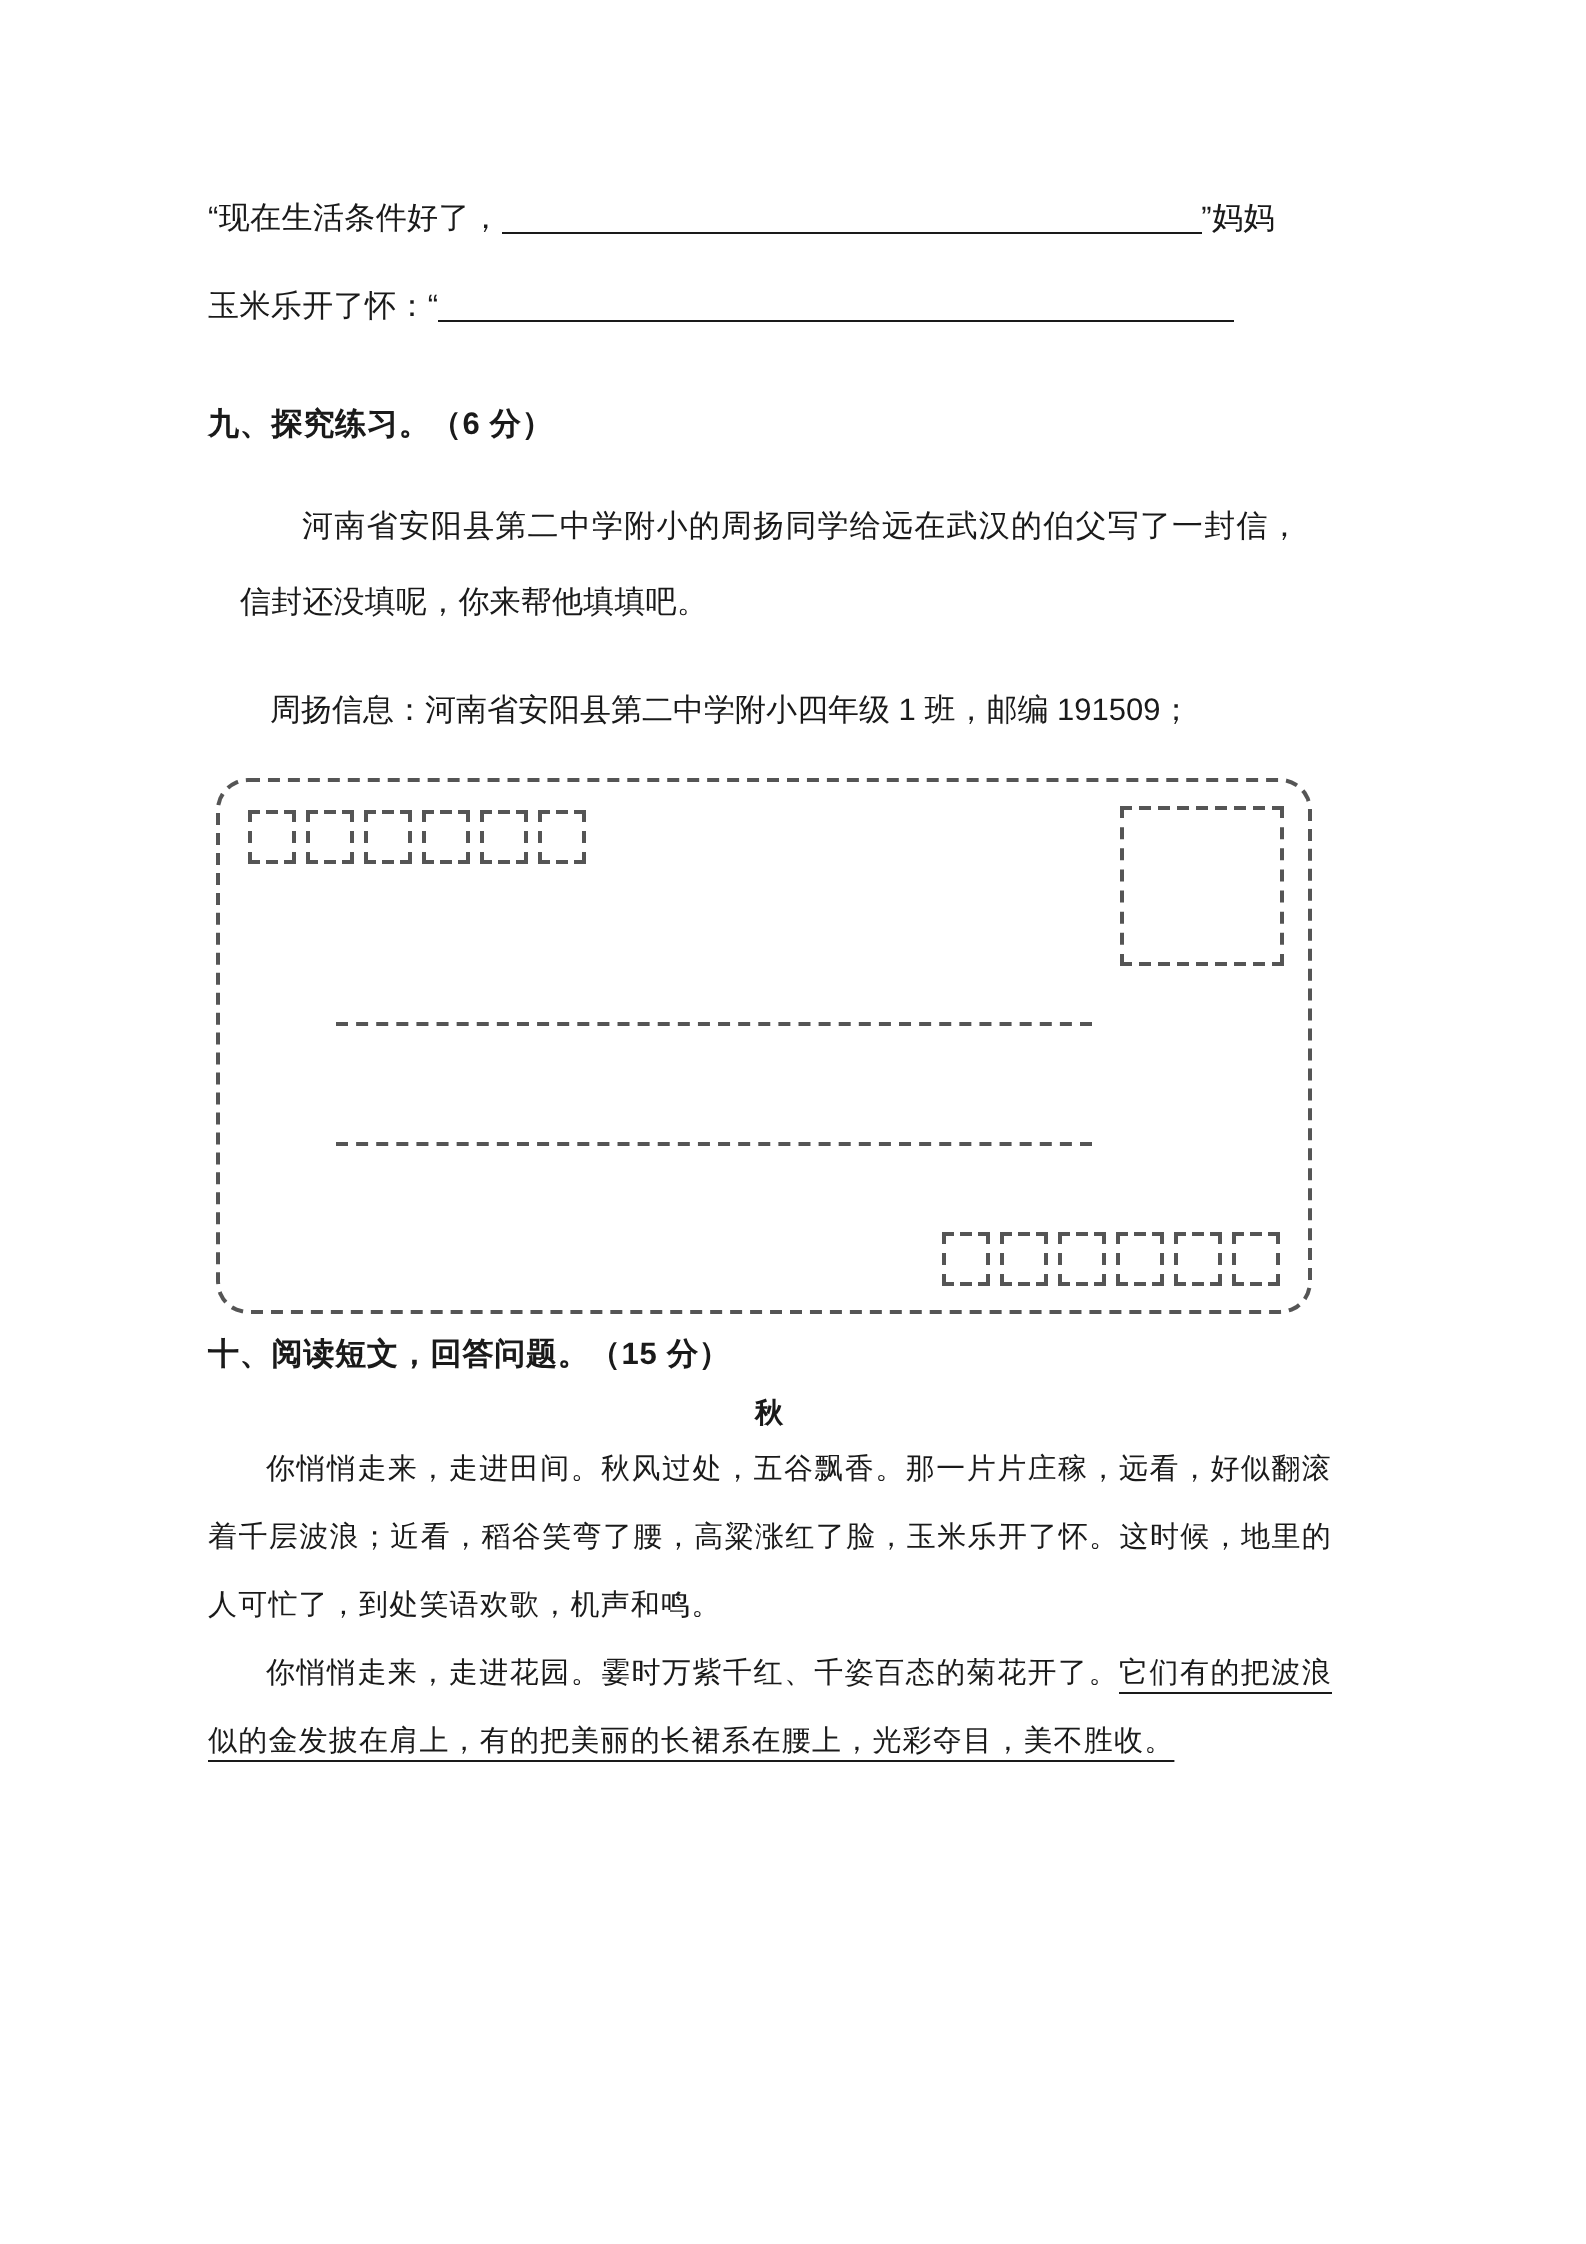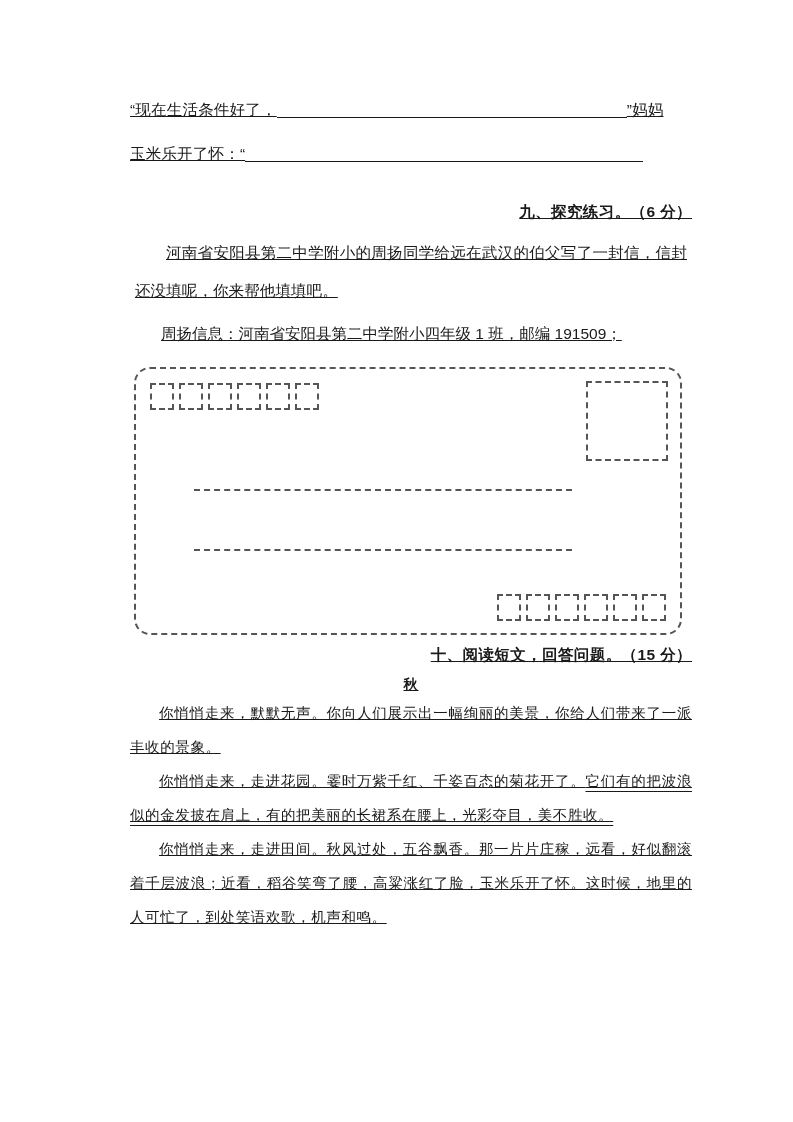--- a/index.html
+++ b/index.html
@@ -17,24 +17,23 @@
   }
   .page {
     position: absolute;
     left: 0; top: 0;
     width: 793px;
     height: 1122px;
     padding: 0;
   }
   .content {
     position: absolute;
-    left: 130px;
+    left: 104px;
     top: 88px;
     width: 562px;
-    text-decoration: underline;
   }
 
   
   .q-line {
     font-size: 15.5px;
     line-height: 44px;
     white-space: nowrap;
     letter-spacing: 0.2px;
   }
   .q-line .indent { display: inline-block; width: 30px; }
@@ -48,31 +47,30 @@
   .blank.w-long  { width: 350px; }
   .blank.w-full  { width: 398px; }
   .blank.w-short { width: 48px; }
 
   
   .heading {
     font-size: 15.5px;
     font-weight: bold;
     letter-spacing: 0.4px;
     white-space: nowrap;
-    text-align: right;
   }
   .heading-ix { margin-top: 26px; }
   .heading-x  { margin-top: 0; }
 
   
   .para {
     font-size: 15.5px;
     line-height: 38px;
     text-indent: 31px;
-    margin: 5px;
+    margin: 16px;
     text-align: justify;
     letter-spacing: 0.1px;
   }
   .info-line {
     font-size: 15.5px;
     line-height: 38px;
     text-indent: 31px;
     margin: 0;
     white-space: nowrap;
   }
@@ -188,18 +186,17 @@
           <span class="pc-box"></span>
           <span class="pc-box"></span>
           <span class="pc-box"></span>
           <span class="pc-box"></span>
         </div>
       </div>
     </div>
 
     <div class="heading heading-x">十、阅读短文，回答问题。（15 分）</div>
     <div class="passage-title">秋</div>
-    <p class="passage-p">你悄悄走来，默默无声。你向人们展示出一幅绚丽的美景，你给人们带来了一派丰收的景象。</p>
+    <p class="passage-p">你悄悄走来，走进田间。秋风过处，五谷飘香。那一片片庄稼，远看，好似翻滚着千层波浪；近看，稻谷笑弯了腰，高粱涨红了脸，玉米乐开了怀。这时候，地里的人可忙了，到处笑语欢歌，机声和鸣。</p>
     <p class="passage-p"><span>你悄悄走来，走进花园。霎时万紫千红、千姿百态的菊花开了。</span><span class="u">它们有的把波浪似的金发披在肩上，有的把美丽的长裙系在腰上，光彩夺目，美不胜收。</span></p>
-    <p class="passage-p">你悄悄走来，走进田间。秋风过处，五谷飘香。那一片片庄稼，远看，好似翻滚着千层波浪；近看，稻谷笑弯了腰，高粱涨红了脸，玉米乐开了怀。这时候，地里的人可忙了，到处笑语欢歌，机声和鸣。</p>
 
   </div>
 </div>
 
 </body></html>

